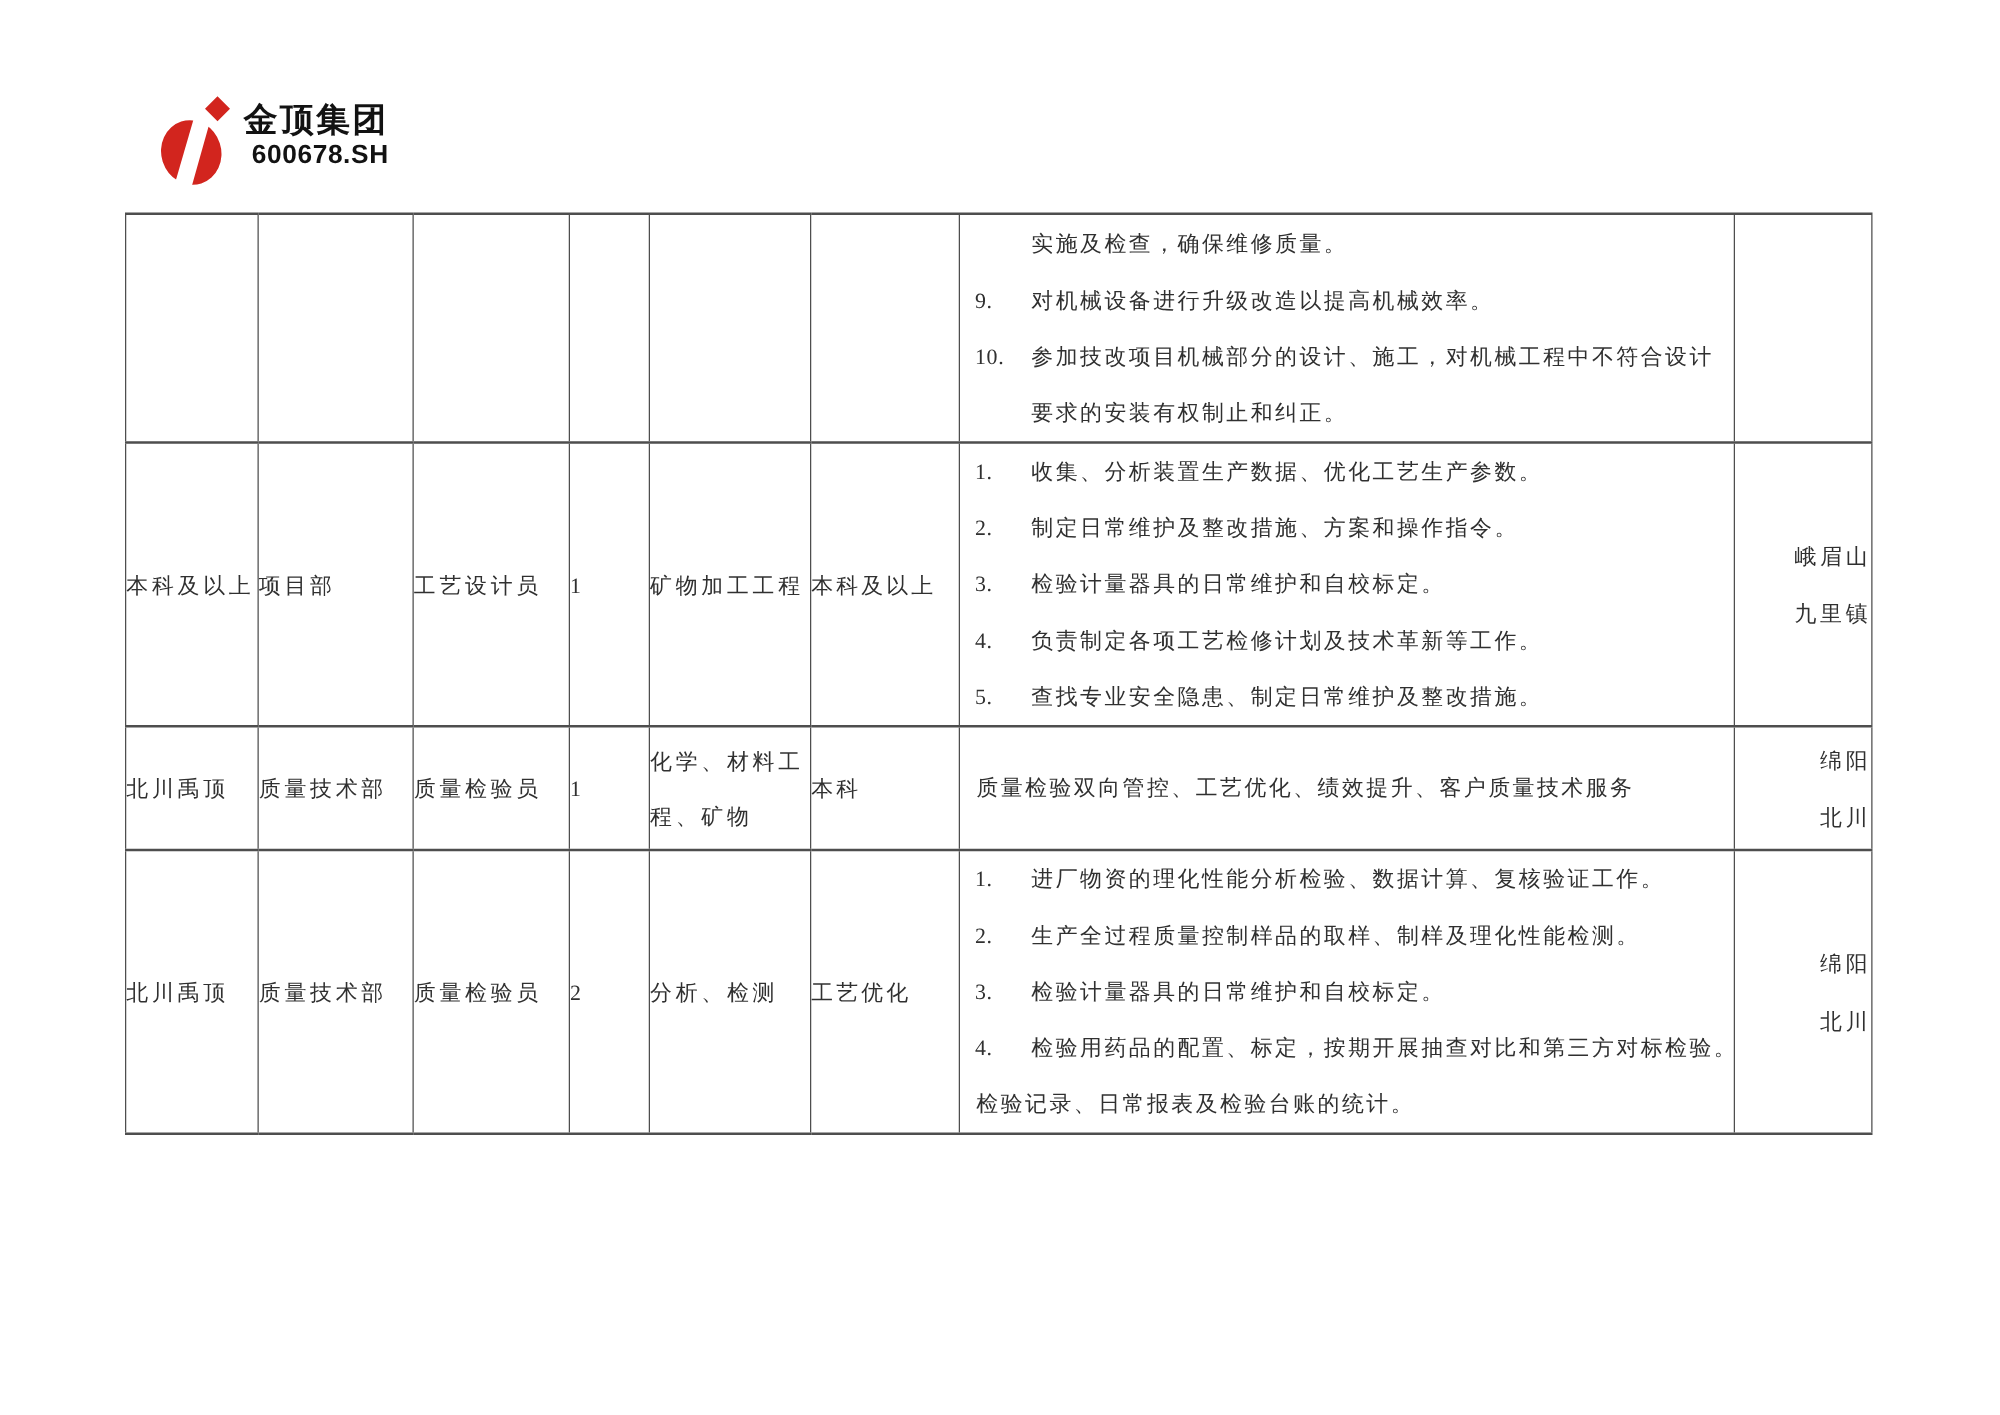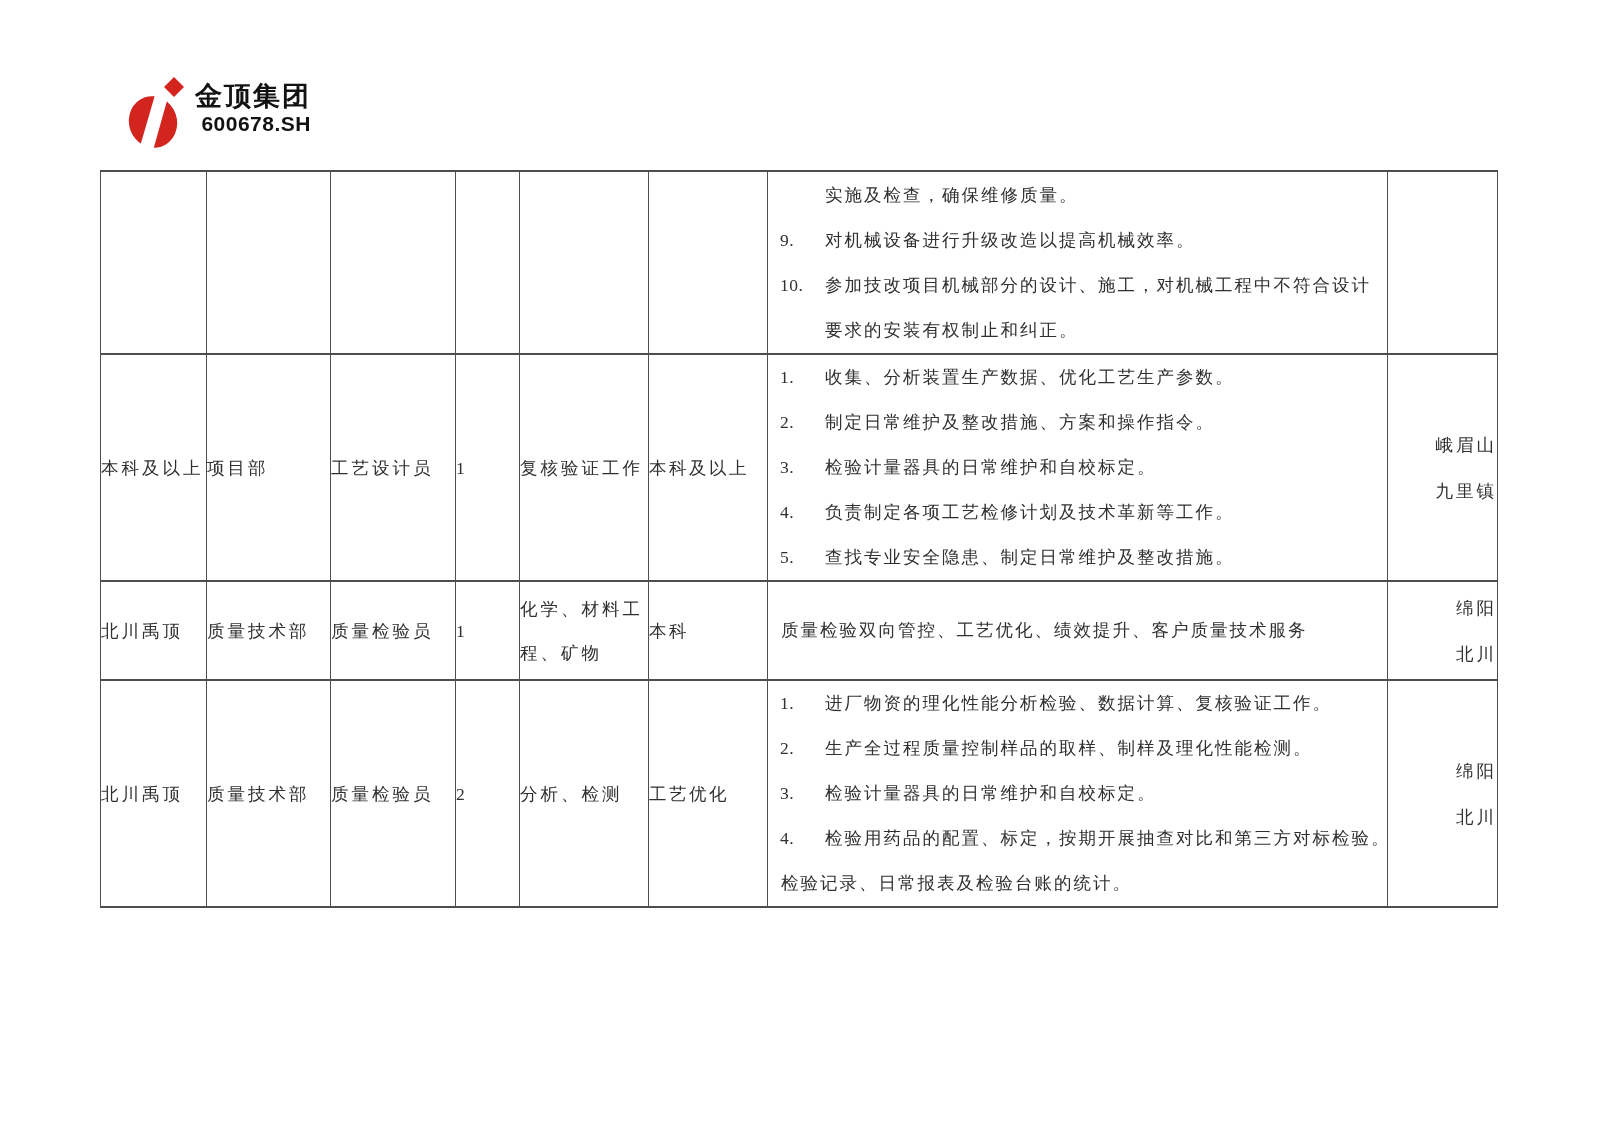--- a/index.html
+++ b/index.html
@@ -96,21 +96,21 @@
             </div>
             <div class="duty cont">要求的安装有权制止和纠正。</div>
           </td>
           <td class="c-location"></td>
         </tr>
         <tr style="height: 225px;">
           <td class="c-company">本科及以上</td>
           <td class="c-department">项目部</td>
           <td class="c-position">工艺设计员</td>
           <td class="c-count">1</td>
-          <td class="c-major">复核验证工作</td>
+          <td class="c-major">矿物加工工程</td>
           <td class="c-education">本科及以上</td>
           <td class="c-duties">
             <div class="duty item">
               <span class="num">1.</span>
               <span>收集、分析装置生产数据、优化工艺生产参数。</span>
             </div>
             <div class="duty item">
               <span class="num">2.</span>
               <span>制定日常维护及整改措施、方案和操作指令。</span>
             </div>

